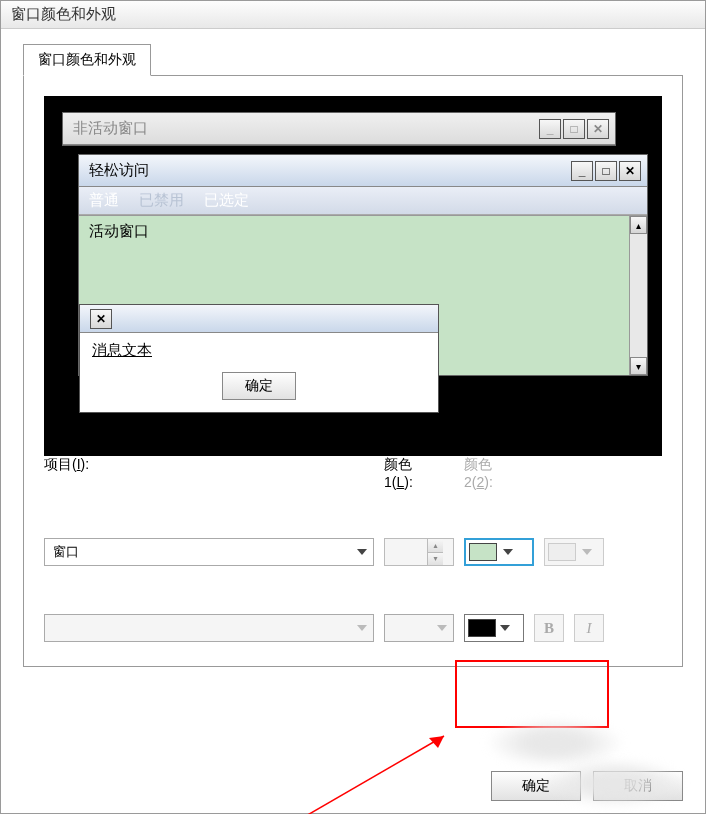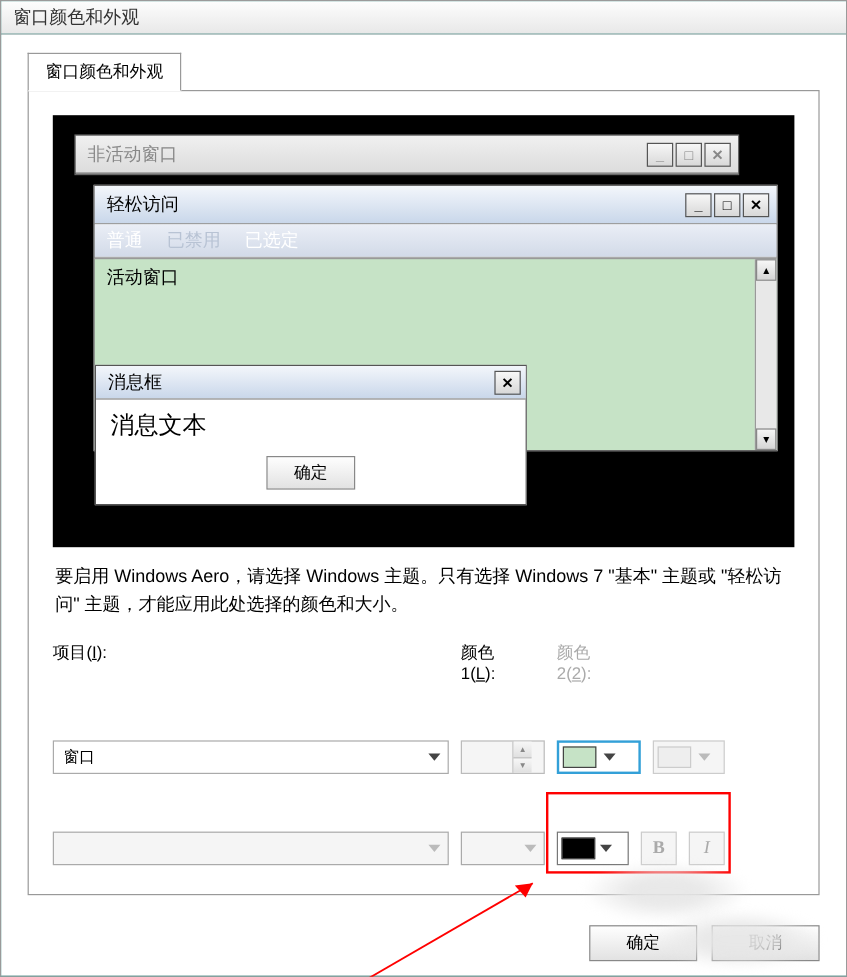--- a/index.html
+++ b/index.html
@@ -147,21 +147,21 @@
     .msg-title {
       background: linear-gradient(#f3f6fb, #c9d7ea);
       height: 28px;
       display: flex;
       align-items: center;
       padding: 0 4px 0 10px;
       font-size: 15px;
       border-bottom: 1px solid #888;
     }
     .msg-title-text { flex: 1; }
-    .msg-body { padding: 8px 12px 12px 12px; font-size: 20px; }
+    .msg-body { padding: 8px 12px 12px 12px; font-size: 15px; text-decoration: underline; }
     .msg-btn-row { text-align: center; padding-bottom: 12px; }
     .btn {
       display: inline-block;
       padding: 4px 22px;
       background: linear-gradient(#fefefe, #e2e2e2);
       border: 1px solid #888;
       font-size: 14px;
       cursor: pointer;
     }
     .info-text {
@@ -327,33 +327,31 @@
               <span>已选定</span>
             </div>
             <div class="client-green">
               <div class="client-green-text">活动窗口</div>
               <div class="scroll-track">
                 <div class="scroll-btn up">▴</div>
                 <div class="scroll-btn down">▾</div>
               </div>
               <div class="msgbox">
                 <div class="msg-title">
-                  <span class="msg-title-text">消息框</span>
                   <div class="win-btn">✕</div>
                 </div>
                 <div class="msg-body">消息文本</div>
                 <div class="msg-btn-row">
                   <span class="btn">确定</span>
                 </div>
               </div>
             </div>
           </div>
         </div>
 
-        <div class="info-text">要启用 Windows Aero，请选择 Windows 主题。只有选择 Windows 7 "基本" 主题或 "轻松访问" 主题，才能应用此处选择的颜色和大小。</div>
 
         <div class="labels-row">
           <div style="width:330px" class="lbl">
             <span>项目(<span class="underline">I</span>):</span>
           </div>
           <div style="width:70px" class="lbl">
             <div>颜色</div>
             <div>1(<span class="underline">L</span>):</div>
           </div>
           <div style="width:60px" class="lbl disabled">

